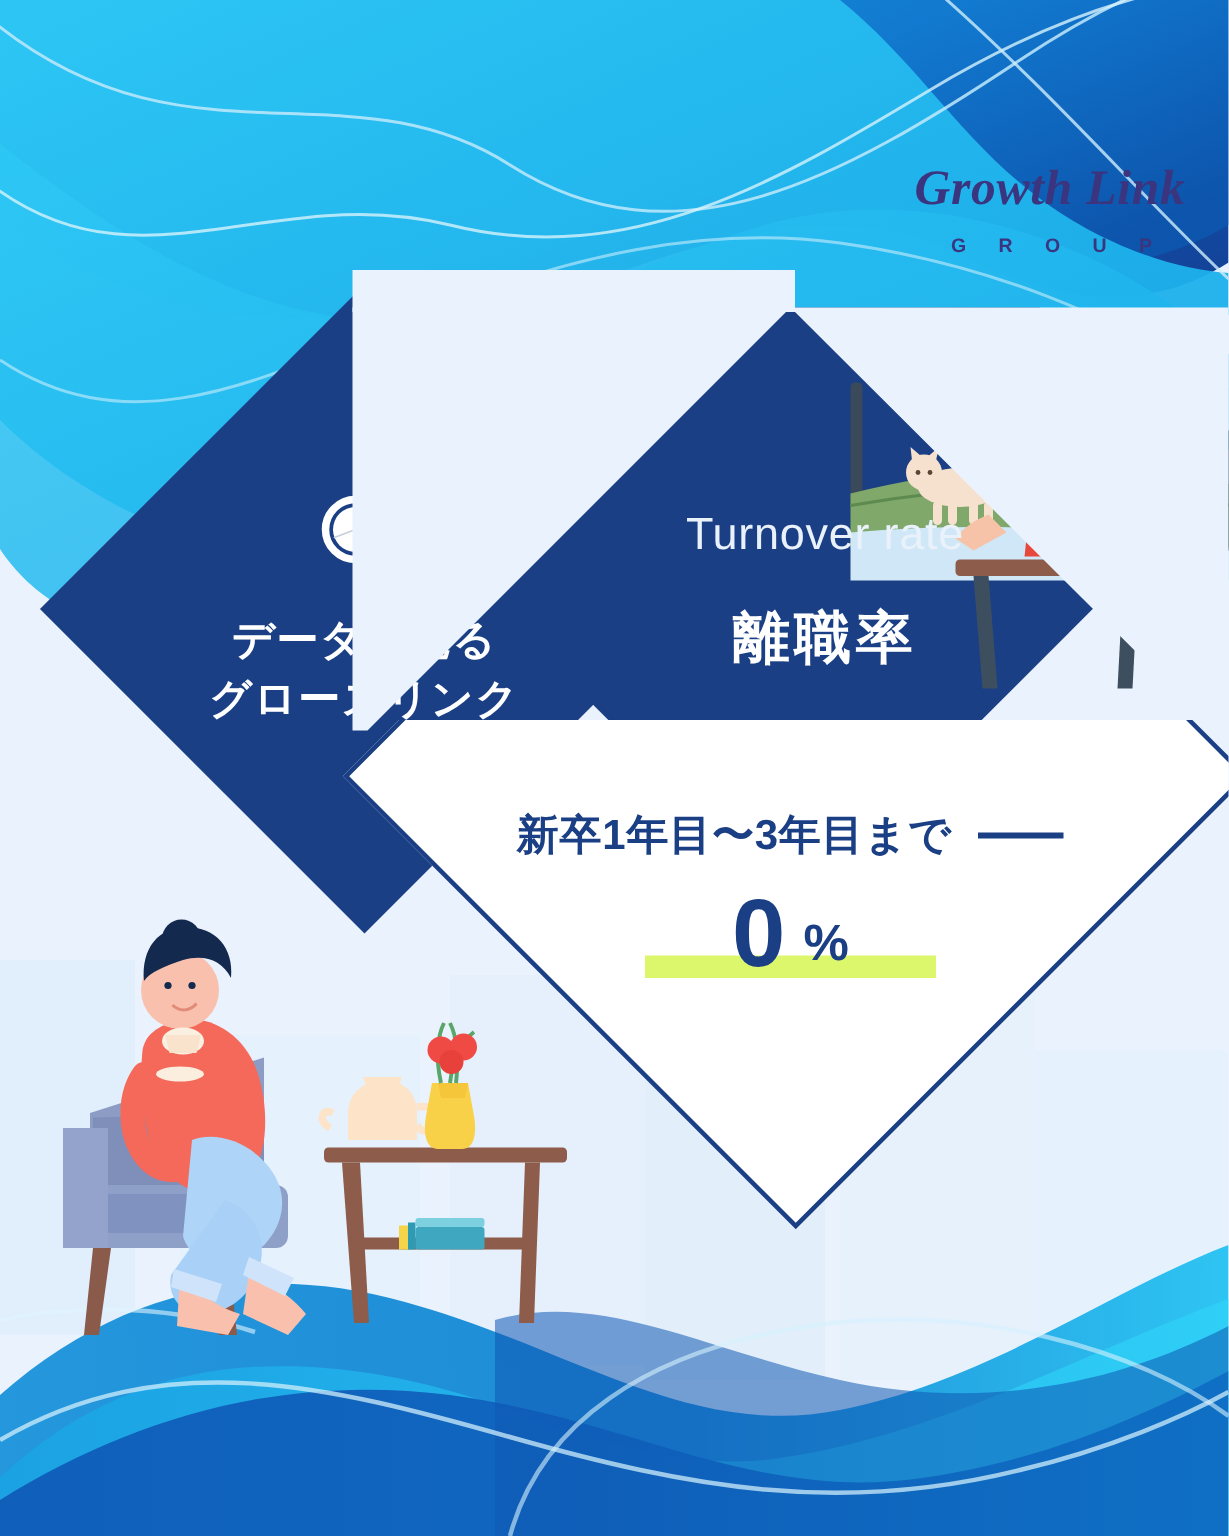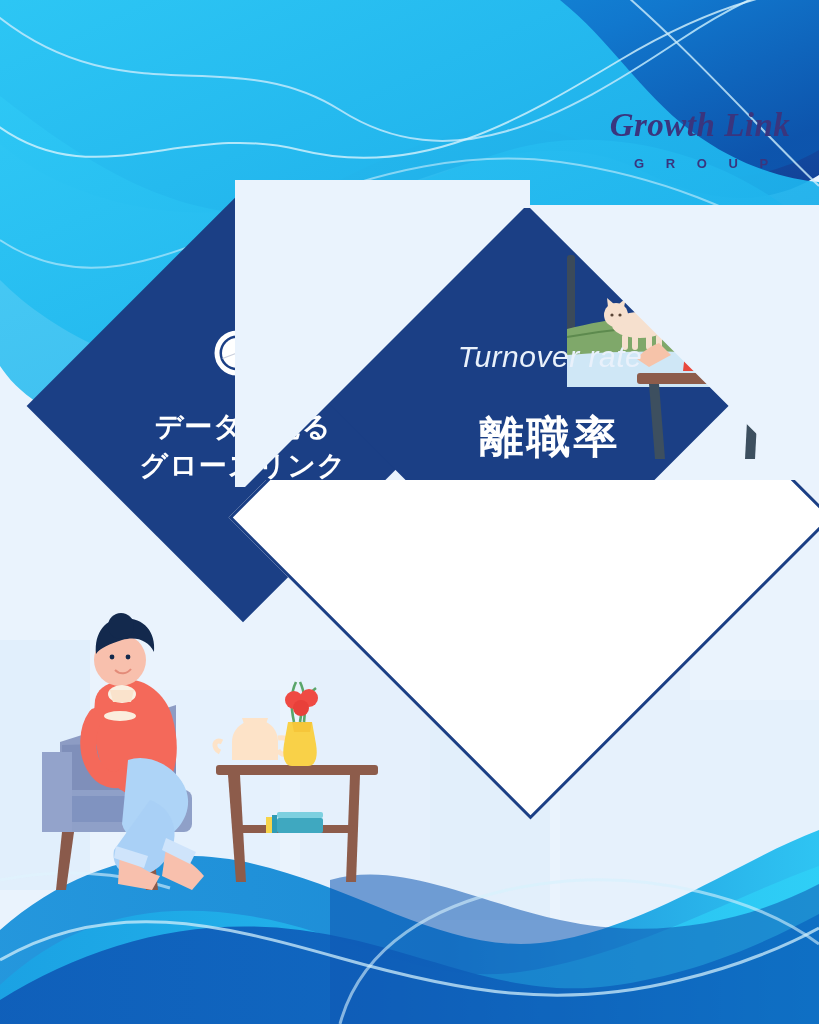--- a/index.html
+++ b/index.html
@@ -65,30 +65,29 @@
   }
   #rd-text {
     position:absolute;
     left:300px; top:340px;
     width:500px;
     text-align:center;
     pointer-events:none;
   }
   #rd-en {
     color:#e9f1fb;
-    font-style:italic;
     font-weight:300;
     font-size:30px;
     letter-spacing:0.5px;
   }
   #rd-jp {
-    margin-top:34px;
+    margin-top:26px;
     color:#ffffff;
     font-weight:bold;
-    font-size:44px;
+    font-size:38px;
     letter-spacing:3px;
   }
 
   
   #white-diamond-wrap {
     position:absolute;
     left:228px; top:480px;
     width:600px; height:360px;
     overflow:hidden;
   }
@@ -380,20 +379,31 @@
   </svg>
 
   <div id="rd-text">
     <div id="rd-en">Turnover rate</div>
     <div id="rd-jp">離職率</div>
   </div>
 
   <div id="white-diamond-wrap">
     <div id="white-diamond"></div>
   </div>
+  <div id="white-diamond-content">
+    <div id="stat-head-row">
+      <div id="stat-head">新卒1年目〜3年目まで</div>
+      <div id="stat-dash"></div>
+    </div>
+    <div id="stat-value-row">
+      <div id="stat-highlight"></div>
+      <div id="stat-number">0</div>
+      <div id="stat-unit">%</div>
+    </div>
+  </div>
 
   <div id="logo">
     <svg id="logo-mark" viewBox="0 0 210 44">
       <text x="104" y="32" text-anchor="middle" font-family="'Liberation Serif','DejaVu Serif',serif" font-size="33" font-style="italic" font-weight="bold" fill="#3a357e" letter-spacing="0.5">Growth Link</text>
     </svg>
     <div id="logo-sub">G R O U P</div>
   </div>
 
 </div>
 

